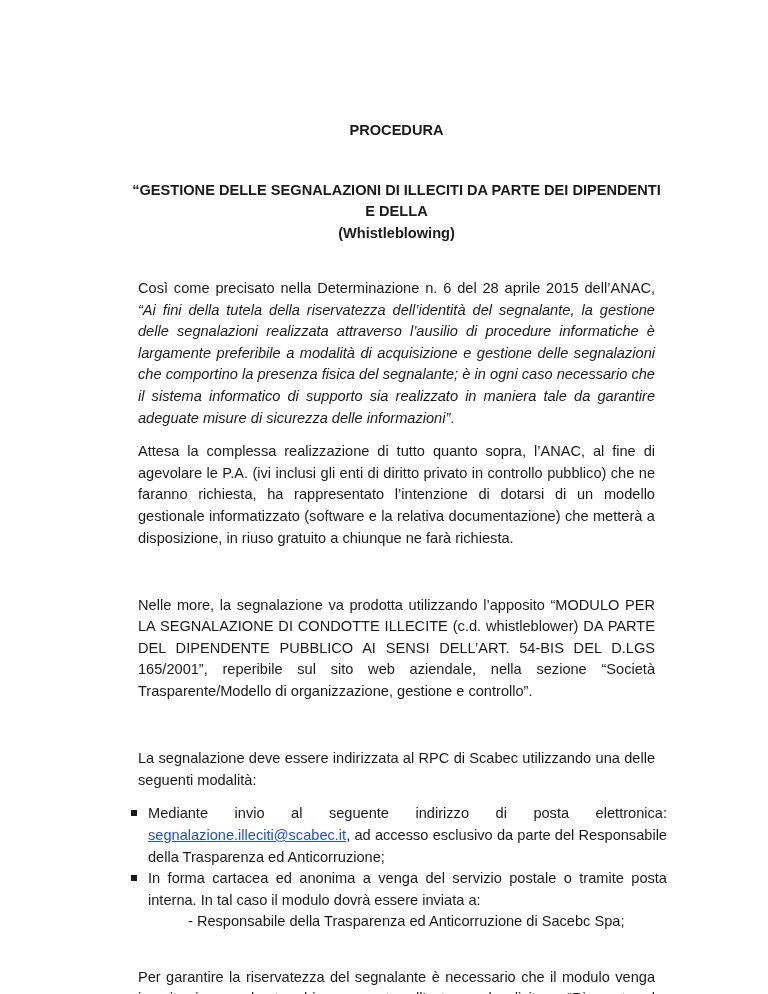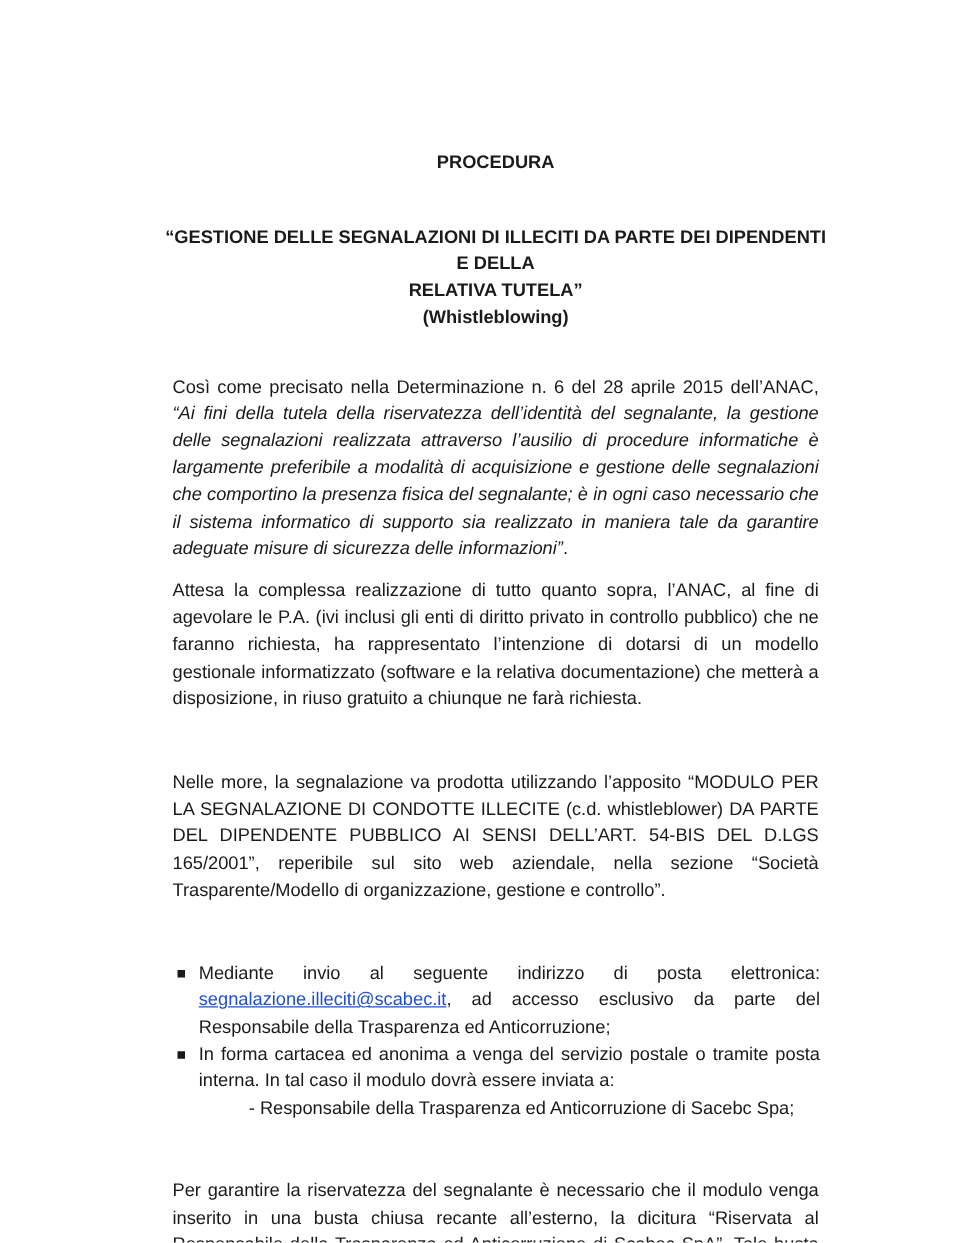--- a/index.html
+++ b/index.html
@@ -12,54 +12,54 @@
       line-height: 21.6px;
     }
     .content { position: absolute; left: 114px; top: 120px; width: 541px; }
     .center { text-align: center; font-weight: bold; }
     .title-proc { margin: 0; }
     .title-main { margin-top: 38px; }
     .title-main div, .title-sub { margin: 0; }
     p { margin: 12px; text-align: justify; }
     .gap { height: 21.6px; }
     em { font-style: italic; }
-    ul.bullets { list-style: none; margin: 11px; padding: 0; }
+    ul.bullets { list-style: none; margin: 0; padding: 0; }
     ul.bullets li { position: relative; padding-left: 22px; text-align: justify; }
     ul.bullets li .bul {
       position: absolute; left: 5px; top: 7px; width: 6px; height: 6px; background: #1a1a1a;
     }
     a.mail { color: #1f4fd8; text-decoration: underline; }
     .sub { padding-left: 40px; }
   </style>
 </head>
 <body>
 
 <div class="page">
   <div class="content">
 
     <div class="center title-proc">PROCEDURA</div>
 
     <div class="center title-main">
       <div>“GESTIONE DELLE SEGNALAZIONI DI ILLECITI DA PARTE DEI DIPENDENTI E DELLA</div>
-      <div>RELATIVA TUTELA”</div>
       <div class="title-sub">(Whistleblowing)</div>
     </div>
 
     <div class="gap"></div>
 
     <p><span>Così come precisato nella Determinazione n. 6 del 28 aprile 2015 dell’ANAC, </span><em>“Ai fini della tutela della riservatezza dell’identità del segnalante, la gestione delle segnalazioni realizzata attraverso l’ausilio di procedure informatiche è largamente preferibile a modalità di acquisizione e gestione delle segnalazioni che comportino la presenza fisica del segnalante; è in ogni caso necessario che il sistema informatico di supporto sia realizzato in maniera tale da garantire adeguate misure di sicurezza delle informazioni”</em><span>.</span></p>
 
     <p>Attesa la complessa realizzazione di tutto quanto sopra, l’ANAC, al fine di agevolare le P.A. (ivi inclusi gli enti di diritto privato in controllo pubblico) che ne faranno richiesta, ha rappresentato l’intenzione di dotarsi di un modello gestionale informatizzato (software e la relativa documentazione) che metterà a disposizione, in riuso gratuito a chiunque ne farà richiesta.</p>
 
     <div class="gap"></div>
 
     <p>Nelle more, la segnalazione va prodotta utilizzando l’apposito “MODULO PER LA SEGNALAZIONE DI CONDOTTE ILLECITE (c.d. whistleblower) DA PARTE DEL DIPENDENTE PUBBLICO AI SENSI DELL’ART. 54-BIS DEL D.LGS 165/2001”, reperibile sul sito web aziendale, nella sezione “Società Trasparente/Modello di organizzazione, gestione e controllo”.</p>
 
     <div class="gap"></div>
 
+    <p>La segnalazione deve essere indirizzata al RPC di Scabec utilizzando una delle seguenti modalità:</p>
 
     <ul class="bullets">
       <li>
         <span class="bul"></span>
         <span class="jl-line">Mediante invio al seguente indirizzo di posta elettronica: </span><a class="mail">segnalazione.illeciti@scabec.it</a><span>, ad accesso esclusivo da parte del Responsabile della Trasparenza ed Anticorruzione;</span>
       </li>
       <li>
         <span class="bul"></span>
         <span>In forma cartacea ed anonima a venga del servizio postale o tramite posta interna.  In tal caso il modulo dovrà essere inviata a:</span>
         <div class="sub">- Responsabile della Trasparenza ed Anticorruzione di Sacebc Spa;</div>

